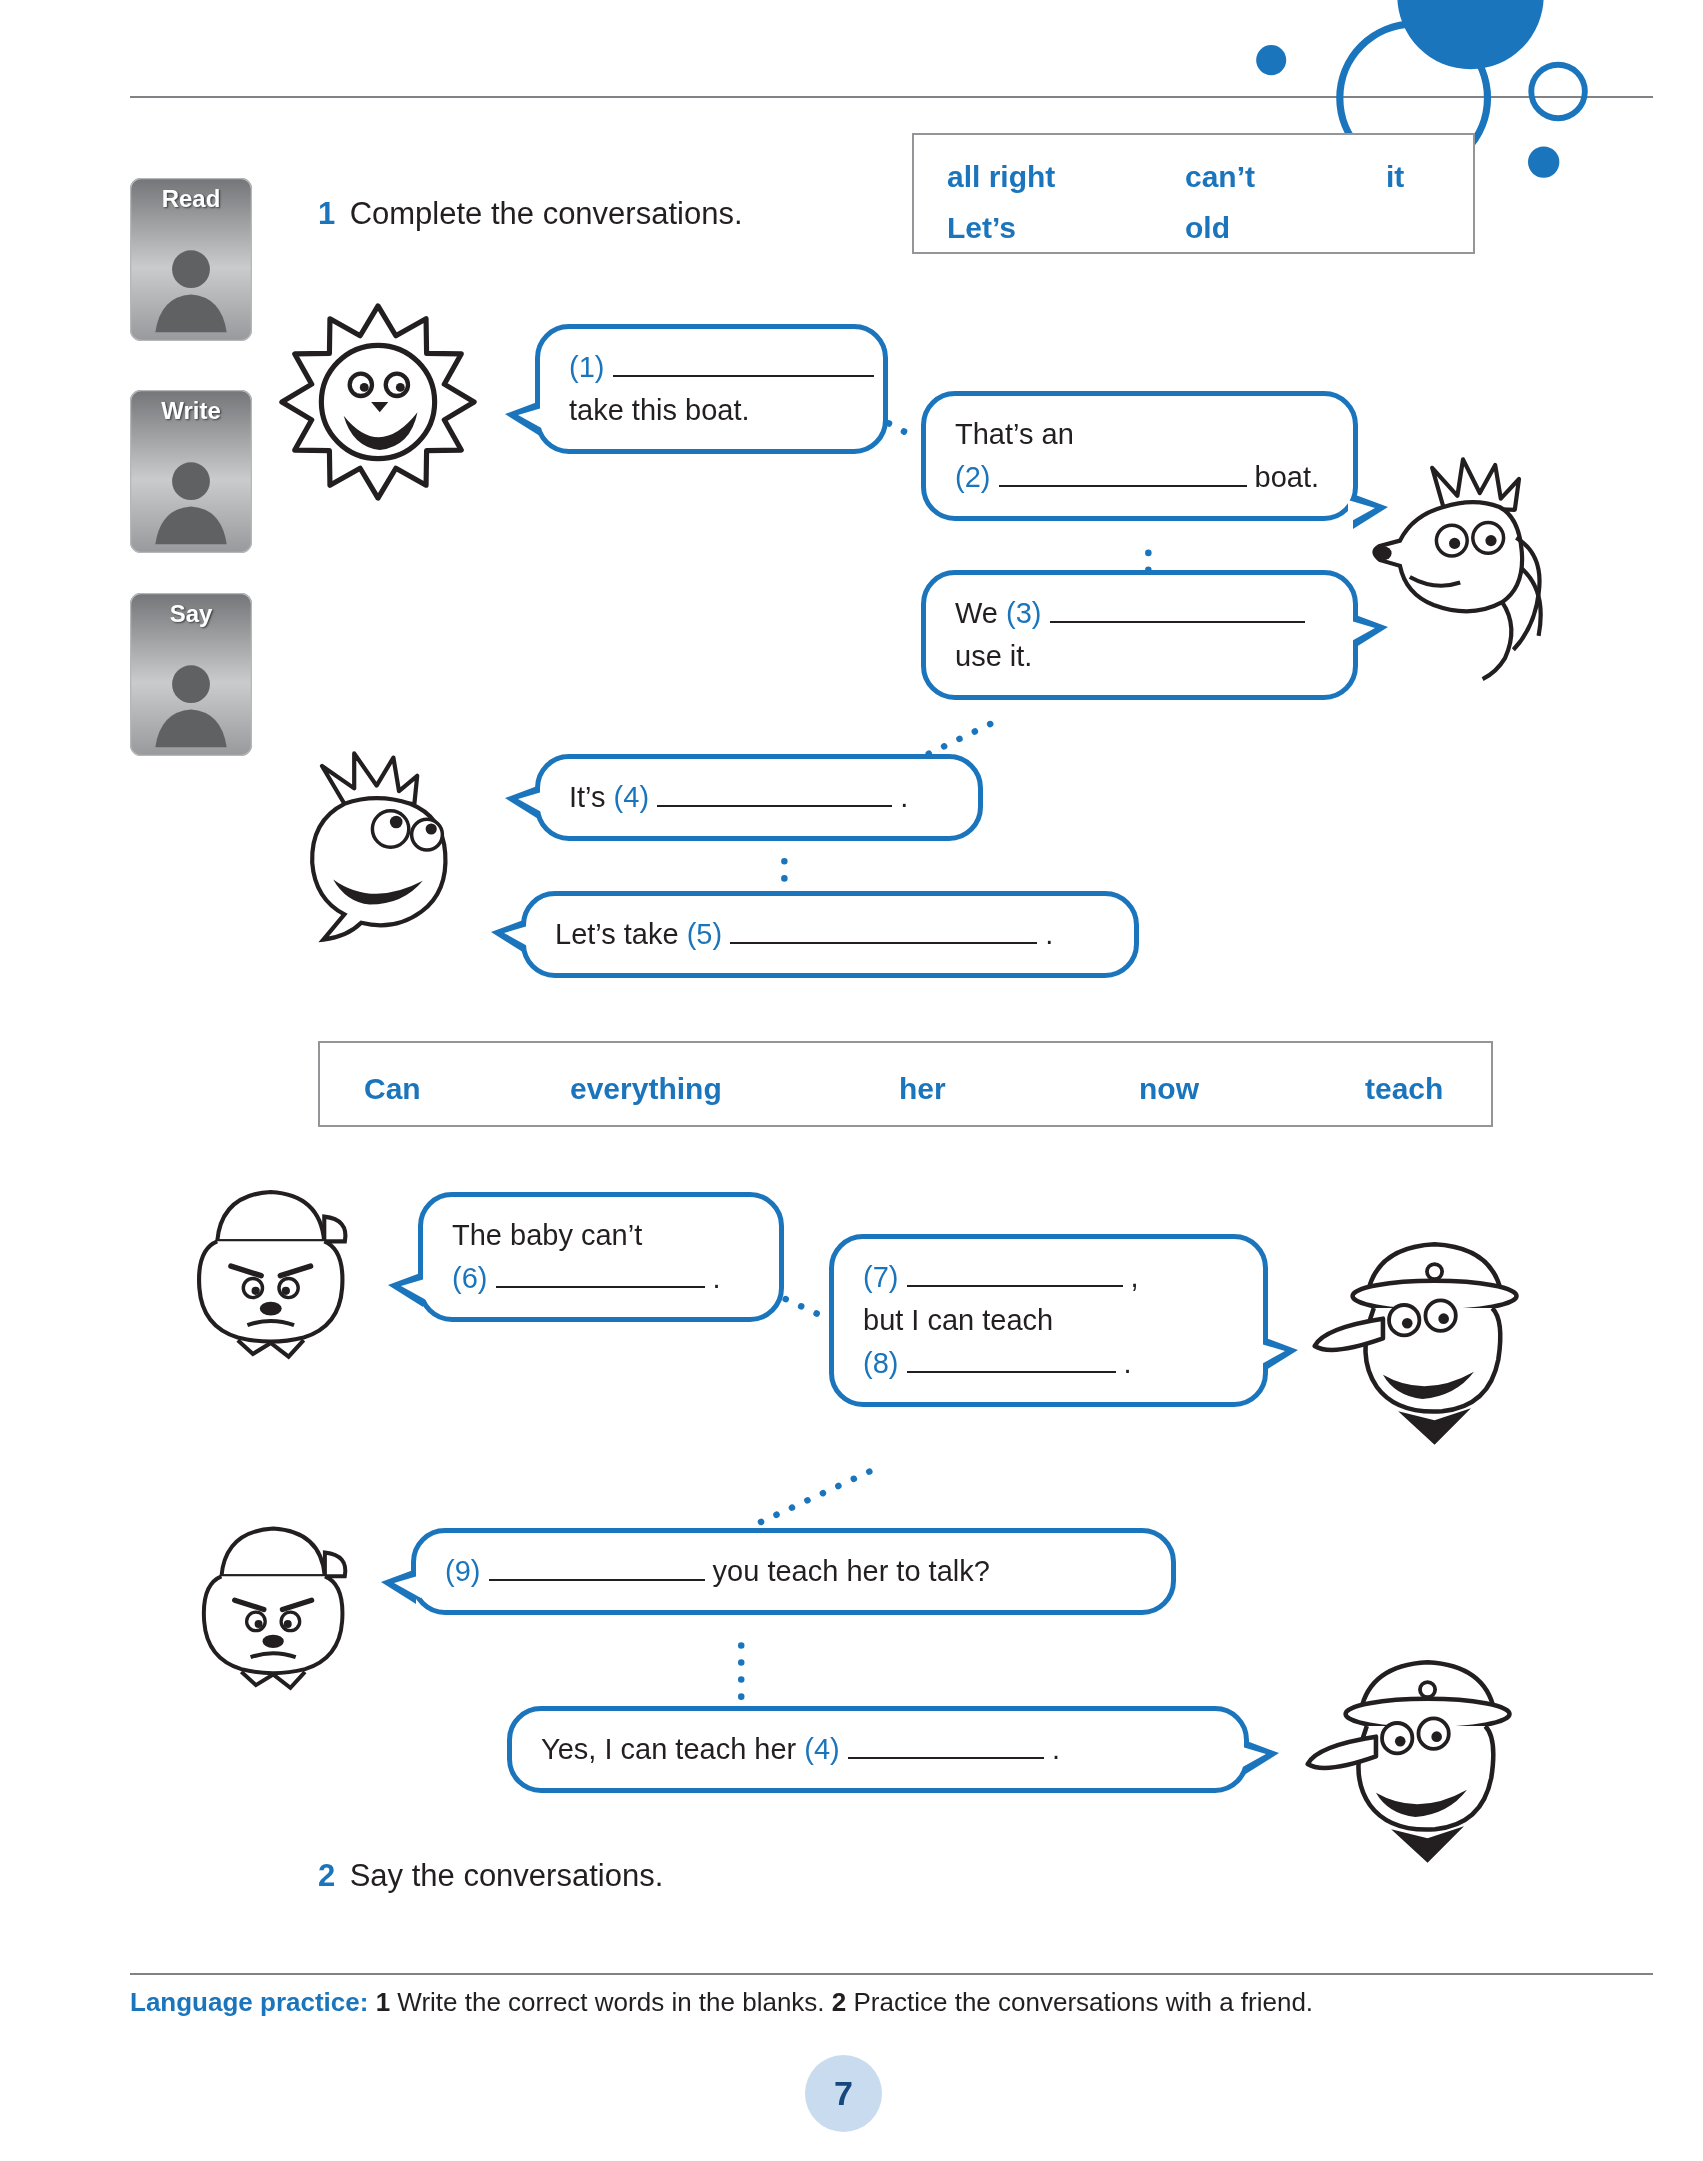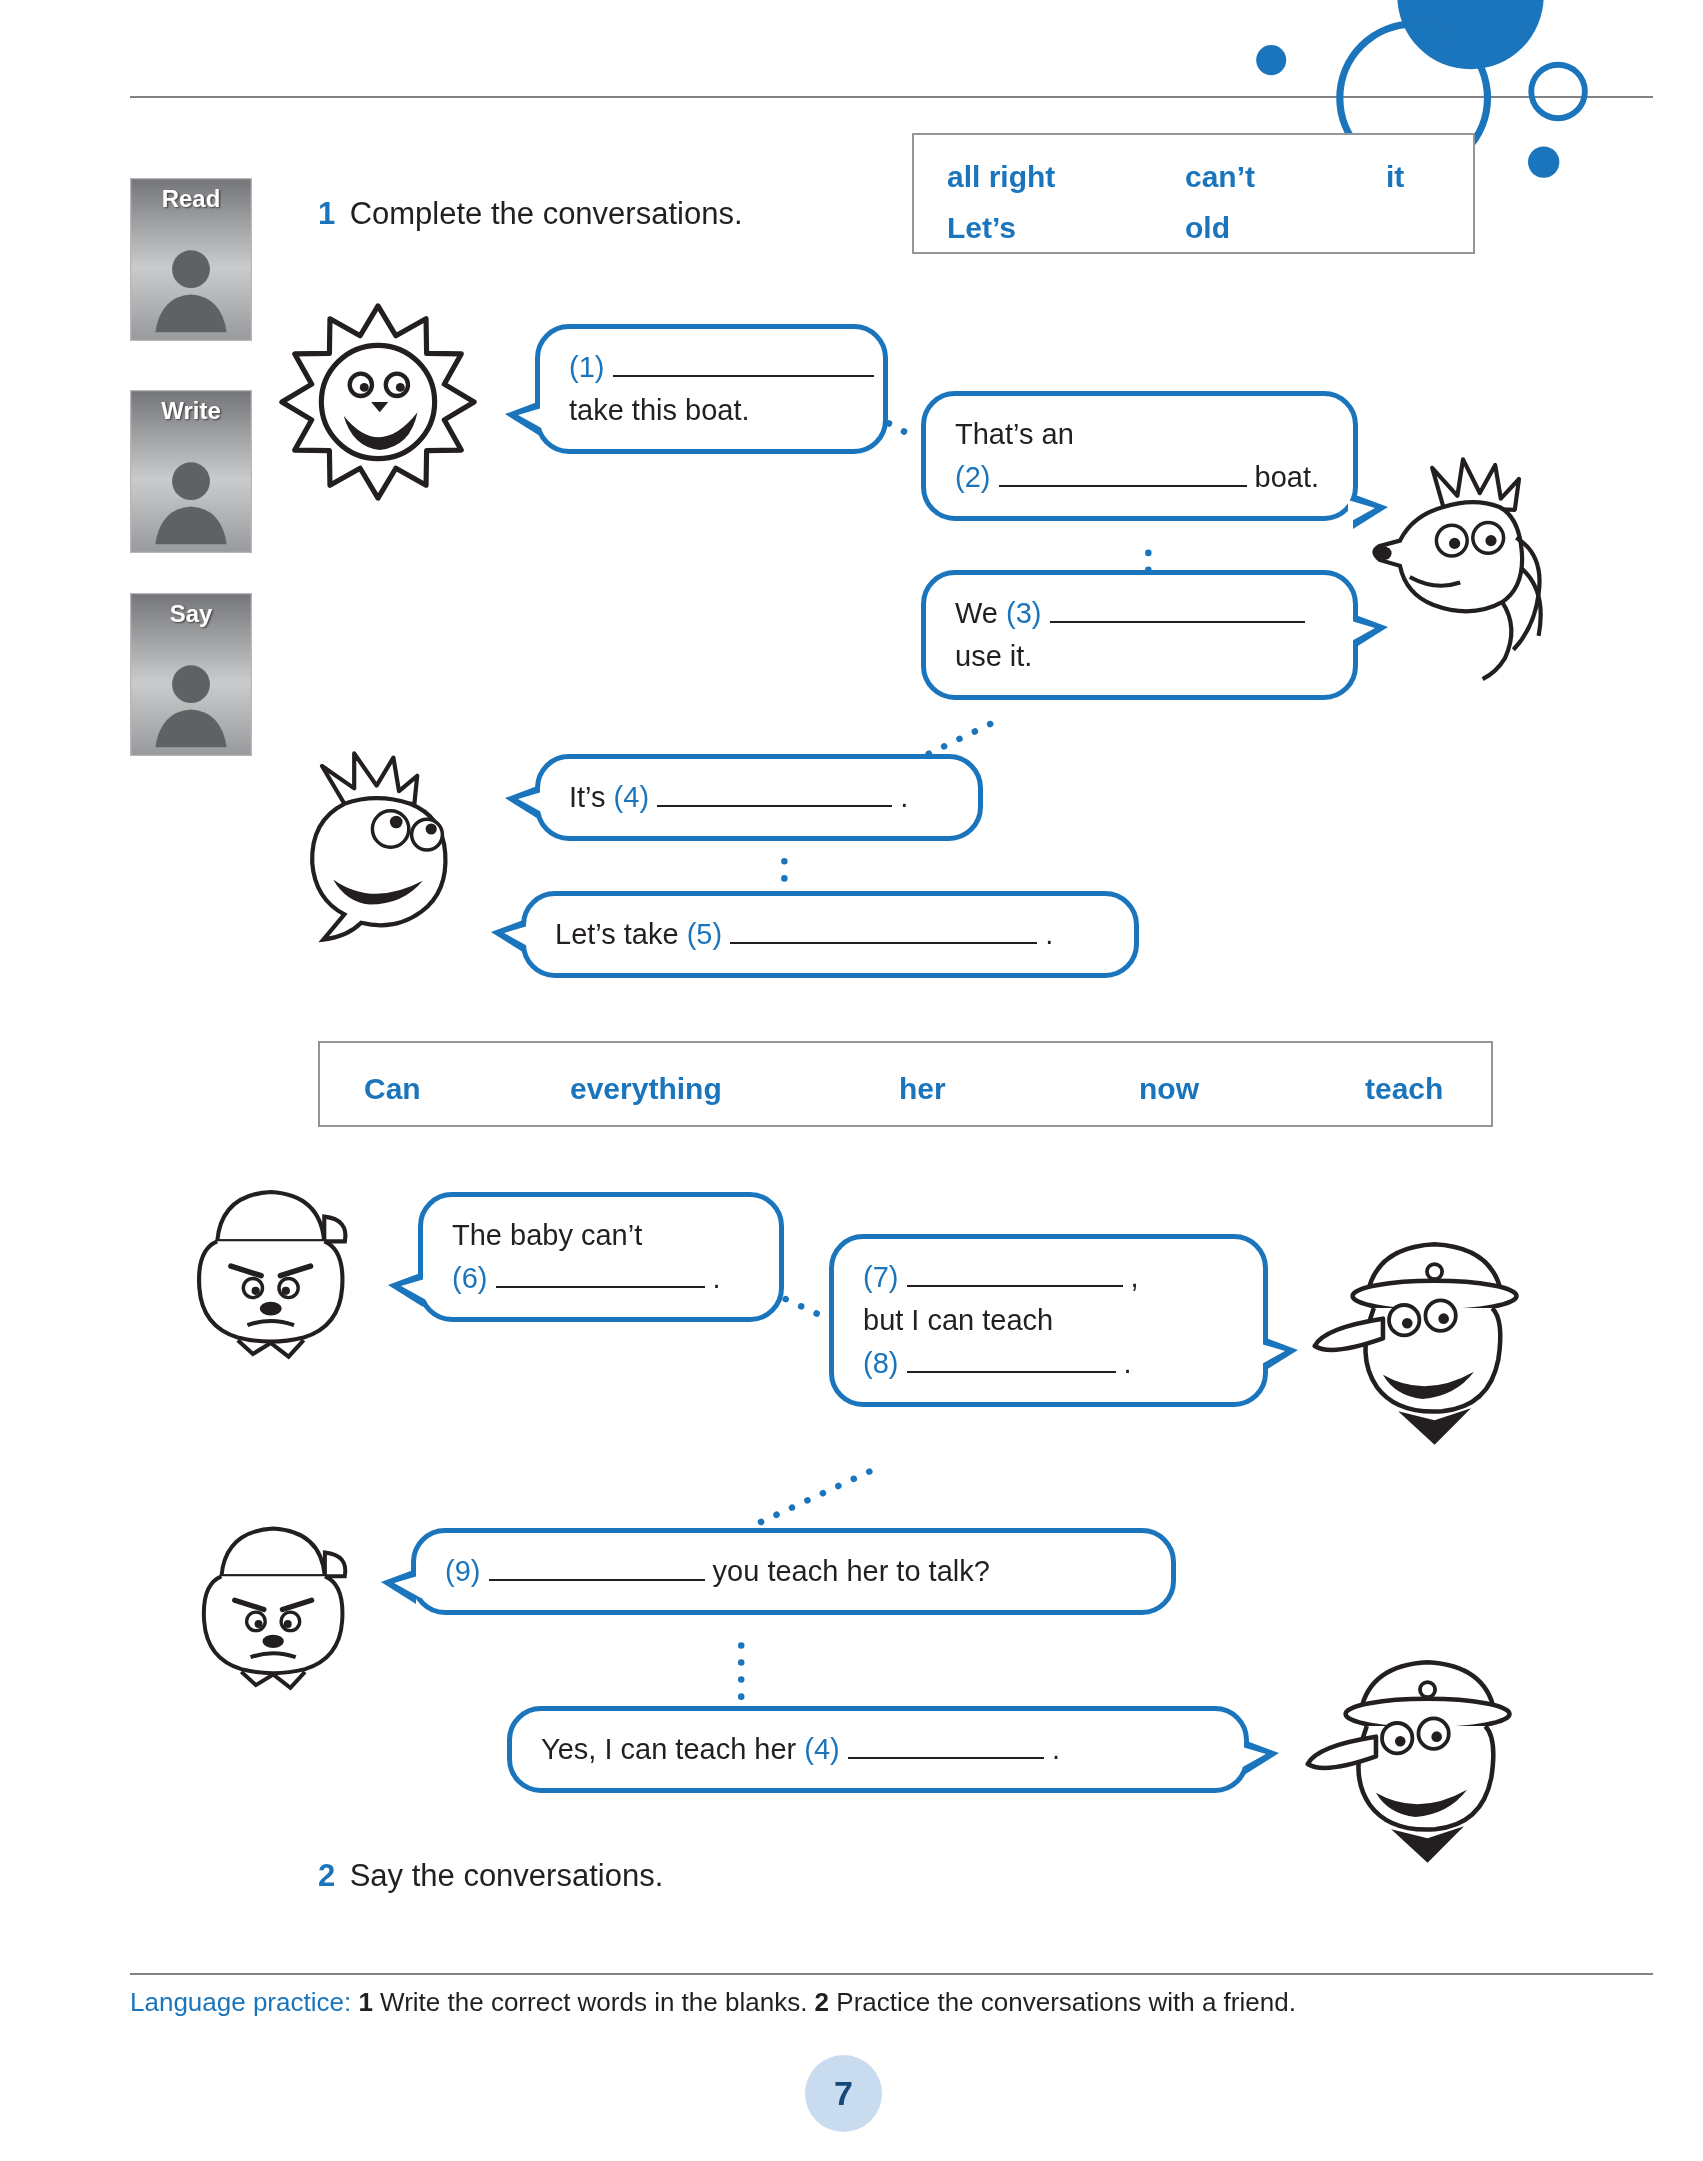--- a/index.html
+++ b/index.html
@@ -16,21 +16,21 @@
     font-family:"Liberation Sans",sans-serif;
     color:var(--ink);
     overflow:hidden;
   }
   .rule{position:absolute;height:2px;background:#808285;}
   .decor{position:absolute;left:0;top:0;width:1704px;height:2161px;pointer-events:none;}
 
   
   .badge{
     position:absolute;left:130px;width:122px;height:163px;
-    border-radius:1px;overflow:hidden;
+    border-radius:11px;overflow:hidden;
     background:linear-gradient(180deg,#737578 0%,#c9cbcc 55%,#97999c 100%);
     box-shadow:inset 0 0 0 1.3px #b5b7b9;
   }
   .badge-label{
     position:relative;margin-top:6.5px;text-align:center;
     font-size:24px;font-weight:bold;color:#fff;
     text-shadow:1.3px 1.3px 2px rgba(0,0,0,.55);
   }
   .badge-img{position:absolute;bottom:-3.9px;left:50%;transform:translateX(-50%);width:105px;height:118px;}
 
@@ -57,21 +57,21 @@
   .tail-right::before{content:"";position:absolute;right:-35px;top:var(--tt,39px);width:0;height:0;
     border-top:13px solid transparent;border-bottom:22px solid transparent;border-left:35px solid var(--blue);}
   .tail-right::after{content:"";position:absolute;right:-21.6px;top:calc(var(--tt,39px) + 5.9px);width:0;height:0;
     border-top:8.5px solid transparent;border-bottom:15px solid transparent;border-left:27.5px solid #fff;}
 
   .char{position:absolute;}
   .char svg{width:100%;height:100%;}
 
   
   .footer-text{position:absolute;left:130px;top:1987px;font-size:26px;color:var(--ink);white-space:nowrap;}
-  .fp-label{color:var(--blue);font-weight:normal;}
+  .fp-label{color:var(--blue);font-weight:bold;}
   .fp-num{font-weight:bold;}
   .page-circle{
     position:absolute;left:805px;top:2055px;width:77px;height:77px;border-radius:50%;
     background:#c9dbee;display:flex;align-items:center;justify-content:center;
     font-size:34px;font-weight:bold;color:#17487c;
   }
 </style>
 </head>
 <body>
 

